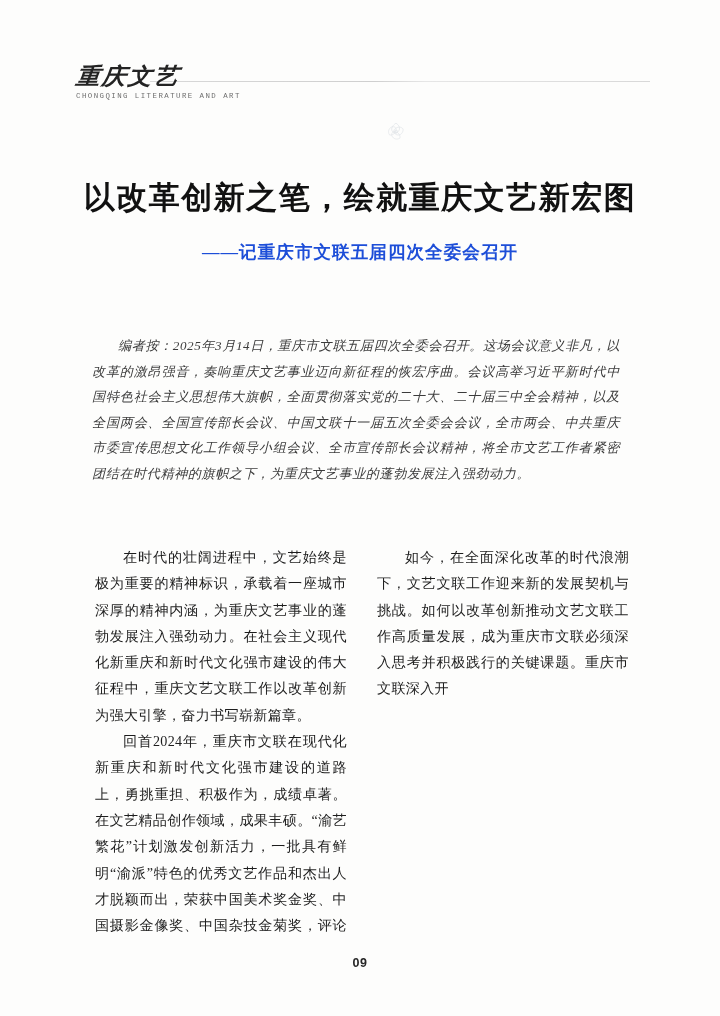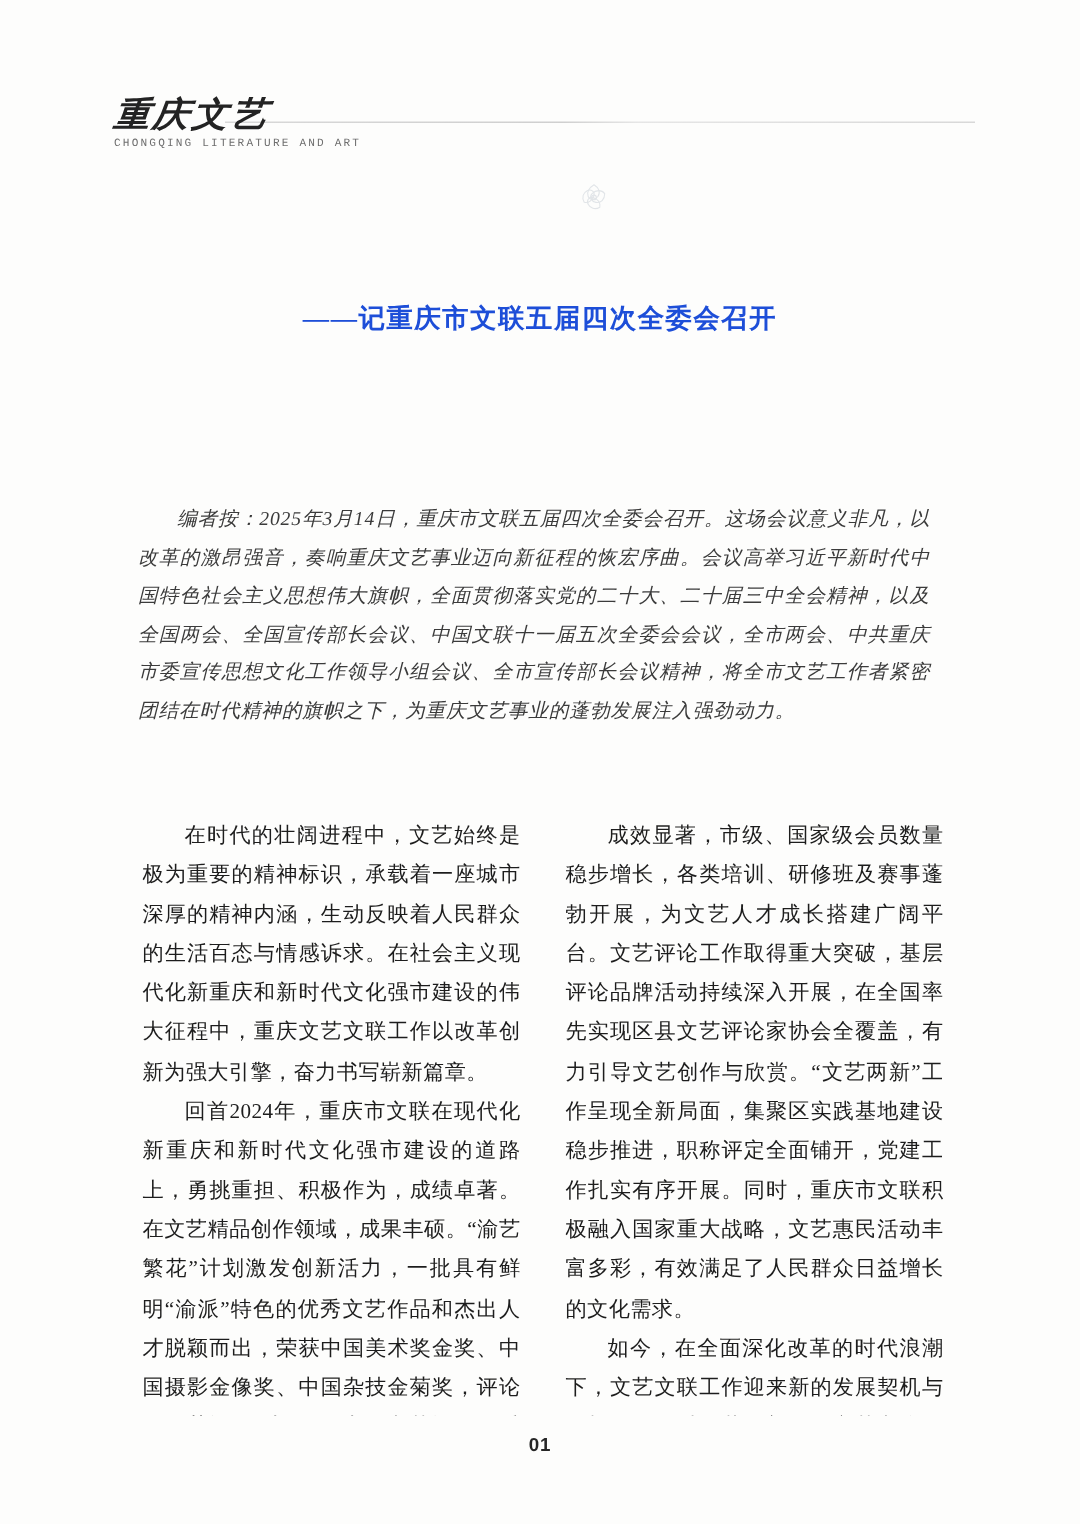--- a/index.html
+++ b/index.html
@@ -174,31 +174,31 @@
         <path d="M20 8 C25 11 27 16 24 20 C21 24 16 24 14 20 C12 16 15 11 20 8 Z"></path>
         <path d="M31 17 C31 23 27 27 22 26 C17 25 15 20 18 17 C22 13 28 13 31 17 Z"></path>
         <path d="M26 31 C21 34 16 32 14 28 C12 24 15 20 19 21 C24 22 27 27 26 31 Z"></path>
         <path d="M10 26 C7 21 9 16 13 14 C17 12 21 15 20 19 C19 24 14 27 10 26 Z"></path>
         <circle cx="20" cy="21" r="2.4"></circle>
       </g>
     </svg>
   </div>
 
   <div class="title-wrap">
+    <h1 class="headline">以改革创新之笔，绘就重庆文艺新宏图</h1>
     <div class="subheadline">——记重庆市文联五届四次全委会召开</div>
   </div>
 
   <div class="editor-note">编者按：2025年3月14日，重庆市文联五届四次全委会召开。这场会议意义非凡，以改革的激昂强音，奏响重庆文艺事业迈向新征程的恢宏序曲。会议高举习近平新时代中国特色社会主义思想伟大旗帜，全面贯彻落实党的二十大、二十届三中全会精神，以及全国两会、全国宣传部长会议、中国文联十一届五次全委会会议，全市两会、中共重庆市委宣传思想文化工作领导小组会议、全市宣传部长会议精神，将全市文艺工作者紧密团结在时代精神的旗帜之下，为重庆文艺事业的蓬勃发展注入强劲动力。</div>
 
   <div class="columns">
     <div class="col">
-      <p>在时代的壮阔进程中，文艺始终是极为重要的精神标识，承载着一座城市深厚的精神内涵，生动反映着人民群众的生活百态与情感诉求。在社会主义现代化新重庆和新时代文化强市建设的伟大征程中，重庆文艺文联工作以改革创新为强大引擎，奋力书写崭新篇章。</p>
+      <p>在时代的壮阔进程中，文艺始终是极为重要的精神标识，承载着一座城市深厚的精神内涵，为重庆文艺事业的蓬勃发展注入强劲动力。在社会主义现代化新重庆和新时代文化强市建设的伟大征程中，重庆文艺文联工作以改革创新为强大引擎，奋力书写崭新篇章。</p>
       <p>回首2024年，重庆市文联在现代化新重庆和新时代文化强市建设的道路上，勇挑重担、积极作为，成绩卓著。在文艺精品创作领域，成果丰硕。“渝艺繁花”计划激发创新活力，一批具有鲜明“渝派”特色的优秀文艺作品和杰出人才脱颖而出，荣获中国美术奖金奖、中国摄影金像奖、中国杂技金菊奖，评论作品获评“啄木鸟杯”中国文艺评论优秀作品，极大提升了重庆文艺的全国影响力。文艺队伍建设</p>
     </div>
     <div class="col">
-      <p>成效显著，市级、国家级会员数量稳步增长，各类培训、研修班及赛事蓬勃开展，为文艺人才成长搭建广阔平台。文艺评论工作取得重大突破，基层评论品牌活动持续深入开展，在全国率先实现区县文艺评论家协会全覆盖，有力引导文艺创作与欣赏。“文艺两新”工作呈现全新局面，集聚区实践基地建设稳步推进，职称评定全面铺开，党建工作扎实有序开展。同时，重庆市文联积极融入国家重大战略，文艺惠民活动丰富多彩，有效满足了人民群众日益增长的文化需求。</p>
       <p>如今，在全面深化改革的时代浪潮下，文艺文联工作迎来新的发展契机与挑战。如何以改革创新推动文艺文联工作高质量发展，成为重庆市文联必须深入思考并积极践行的关键课题。重庆市文联深入开</p>
     </div>
   </div>
 
-  <div class="folio">01</div>
+  <div class="folio">09</div>
 
 </div>
 
 </body></html>

